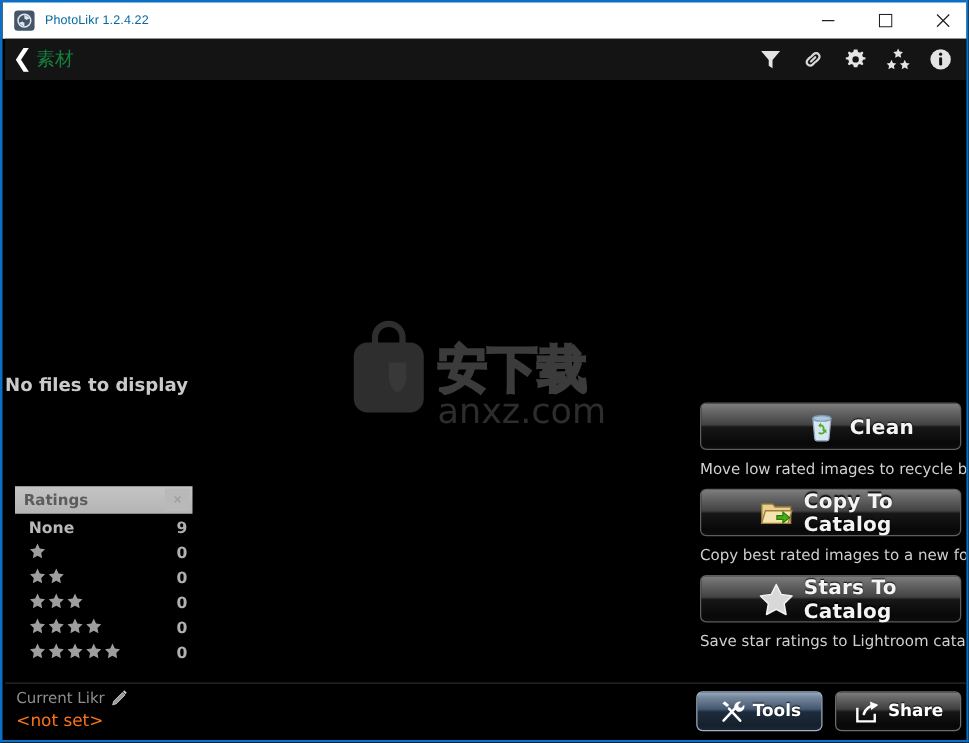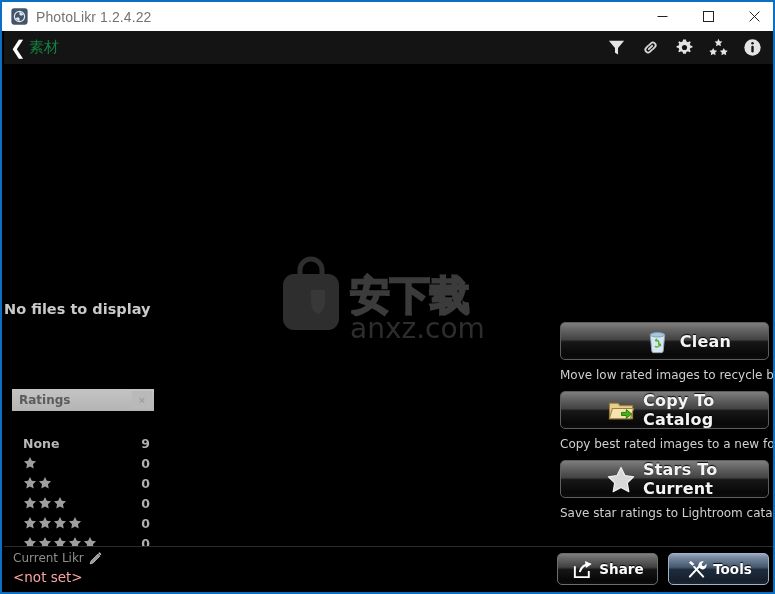--- a/index.html
+++ b/index.html
@@ -36,22 +36,22 @@
     align-items: center;
   }
   #app-icon {
     width: 17px;
     height: 17px;
     margin-left: 9px;
     margin-right: 8px;
     flex: 0 0 auto;
   }
   #title-text {
-    font-size: 14px;
-    color: #737373;
+    font-size: 10px;
+    color: #0369a1;
     letter-spacing: 0.1px;
     white-space: nowrap;
   }
   #win-controls {
     margin-left: auto;
     display: flex;
     height: 100%;
   }
   .win-btn {
     width: 46px;
@@ -174,21 +174,21 @@
     margin-right: 2px;
     background: #b9b9b9;
     color: #a0a0a0;
     font-size: 11px;
     display: flex;
     align-items: center;
     justify-content: center;
     cursor: default;
   }
   #ratings-list {
-    padding-top: 22px;
+    padding-top: 0;
   }
   .rating-row {
     display: flex;
     align-items: center;
     height: 20px;
     padding: 0 4px 0 11px;
     box-sizing: border-box;
     cursor: default;
   }
   .rating-label {
@@ -282,21 +282,21 @@
   }
   #current-likr-label {
     color: #8e8e8e;
     font-size: 12px;
     font-family: "DejaVu Sans", sans-serif;
   }
   #current-likr-value {
     position: absolute;
     left: 9px;
     top: 22px;
-    color: #fca5a5;
+    color: #f97316;
     font-size: 13.5px;
     font-family: "DejaVu Sans", sans-serif;
   }
   #bottom-buttons {
     position: absolute;
     right: 6px;
     top: 6px;
     display: flex;
     gap: 10px;
   }
@@ -550,58 +550,58 @@
         <span class="btn-label">Copy To Catalog</span>
       </div>
       <div class="action-desc">Copy best rated images to a new folder</div>
 
       <div class="action-btn">
         <span class="btn-icon">
           <svg width="28" height="27" viewBox="0 0 28 27">
             <path d="M14 1.6 l3.9 7.9 8.7 1.3 -6.3 6.1 1.5 8.7 -7.8 -4.1 -7.8 4.1 1.5 -8.7 -6.3 -6.1 8.7 -1.3 z" fill="#d8d8d8" stroke="#f2f2f2" stroke-width="1.2" stroke-linejoin="round"></path>
           </svg>
         </span>
-        <span class="btn-label">Stars To Current</span>
+        <span class="btn-label">Stars To Catalog</span>
       </div>
       <div class="action-desc">Save star ratings to Lightroom catalog</div>
 
     </div>
   </div>
 
   <div id="statusbar">
     <div id="current-likr-row">
       <span id="current-likr-label">Current Likr</span>
       <svg width="13" height="13" viewBox="0 0 14 14">
         <path d="M1.2 12.8 l1 -3.2 7.4 -7.4 2.2 2.2 -7.4 7.4 z" fill="#9a9a9a" stroke="#c9c9c9" stroke-width="0.8"></path>
         <path d="M10 1.4 l1.2 -1.2 2.2 2.2 -1.2 1.2 z" fill="#c9c9c9"></path>
       </svg>
     </div>
     <div id="current-likr-value">&lt;not set&gt;</div>
 
     <div id="bottom-buttons">
-      <div class="bottom-btn" id="share-button">
-        <span class="btn-icon">
-          <svg width="21" height="21" viewBox="0 0 22 22">
-            <path d="M3 7.6 v11.4 h14.6 v-6.4" fill="none" stroke="#ffffff" stroke-width="2"></path>
-            <path d="M8.4 12.8 C10 8 14 5.6 18.4 5.2" fill="none" stroke="#ffffff" stroke-width="2.2" stroke-linecap="round"></path>
-            <path d="M13.6 2.2 L20.6 5.2 L14.6 9.4 Z" fill="#ffffff"></path>
-          </svg>
-        </span>
-        <span class="btn-label">Share</span>
-      </div>
-
       <div class="bottom-btn" id="tools-button">
         <span class="btn-icon">
           <svg width="21" height="21" viewBox="0 0 22 22">
             <g stroke="#ffffff" stroke-width="2.1" stroke-linecap="round">
               <path d="M4 18.4 L14 7.6"></path>
               <path d="M18 18.4 L8.6 8.2"></path>
             </g>
             <path d="M13.3 8.3 a4.4 4.4 0 0 1 5.5 -5.7 l-2.4 2.4 0.4 2.1 2.1 0.4 2.4 -2.4 a4.4 4.4 0 0 1 -5.7 5.5 z" fill="#ffffff"></path>
             <path d="M3.1 4 l2 -2 3.6 3.2 -1.8 1.8 z" fill="#ffffff"></path>
           </svg>
         </span>
         <span class="btn-label">Tools</span>
       </div>
+
+      <div class="bottom-btn" id="share-button">
+        <span class="btn-icon">
+          <svg width="21" height="21" viewBox="0 0 22 22">
+            <path d="M3 7.6 v11.4 h14.6 v-6.4" fill="none" stroke="#ffffff" stroke-width="2"></path>
+            <path d="M8.4 12.8 C10 8 14 5.6 18.4 5.2" fill="none" stroke="#ffffff" stroke-width="2.2" stroke-linecap="round"></path>
+            <path d="M13.6 2.2 L20.6 5.2 L14.6 9.4 Z" fill="#ffffff"></path>
+          </svg>
+        </span>
+        <span class="btn-label">Share</span>
+      </div>
     </div>
   </div>
 
 </div>
 
 </body></html>

